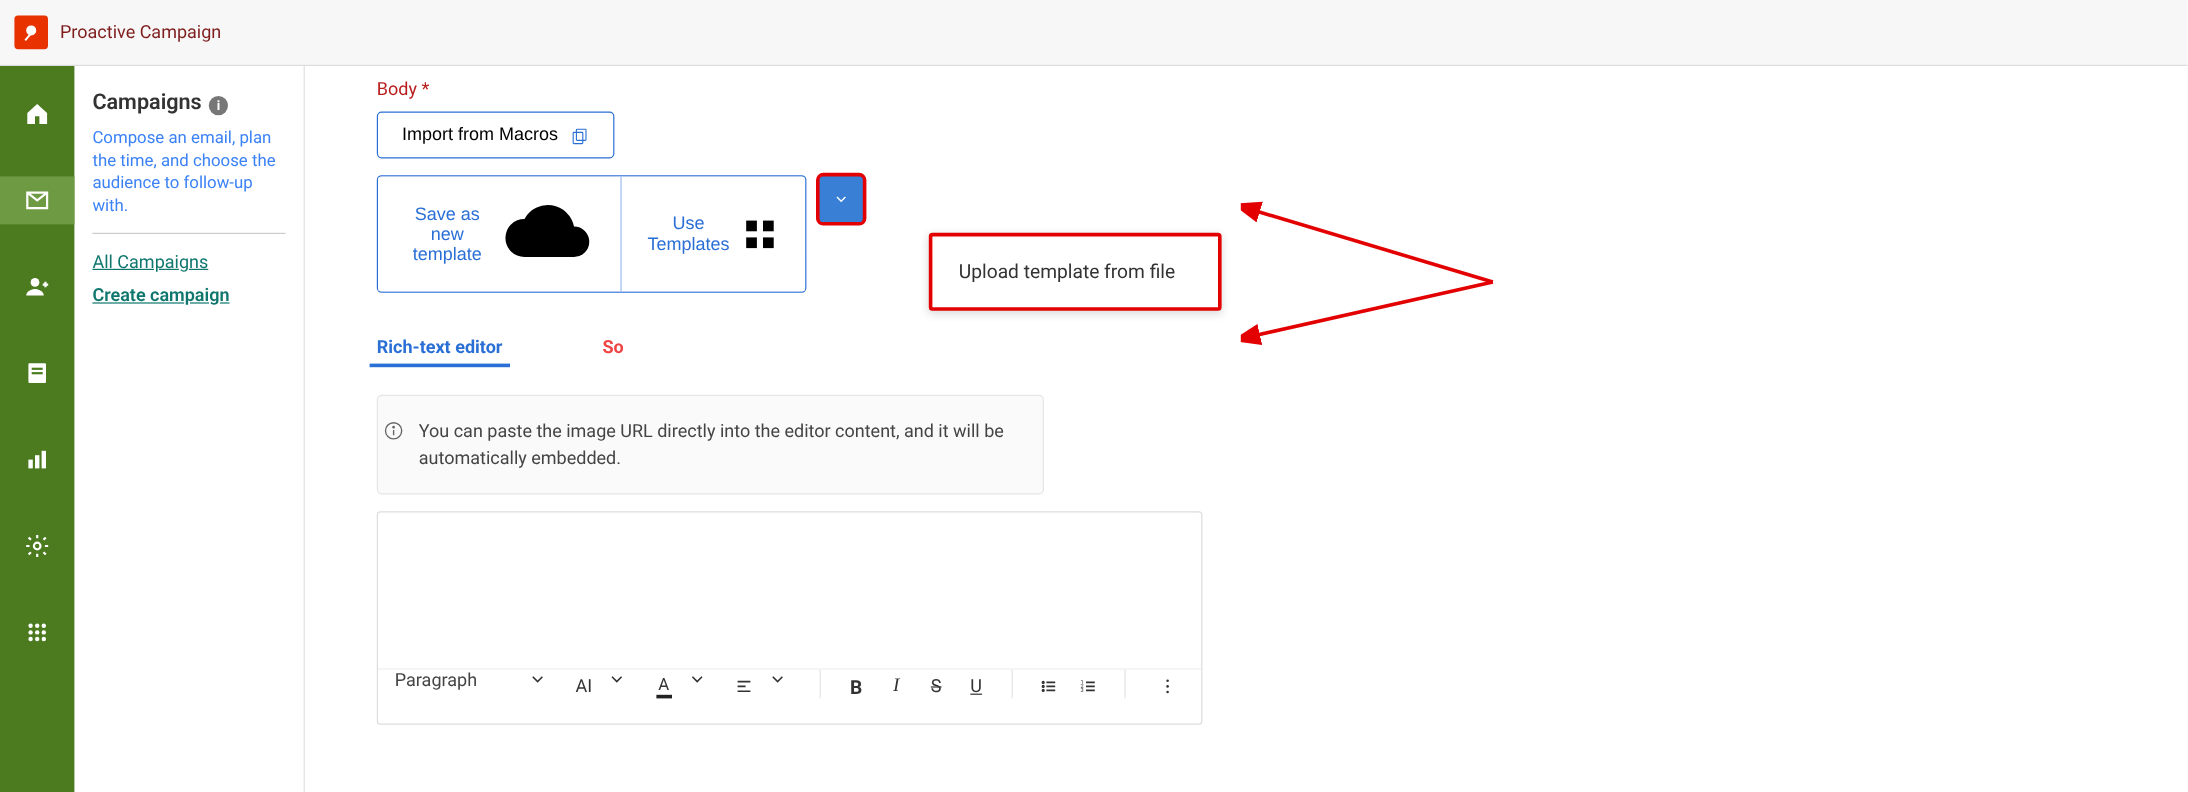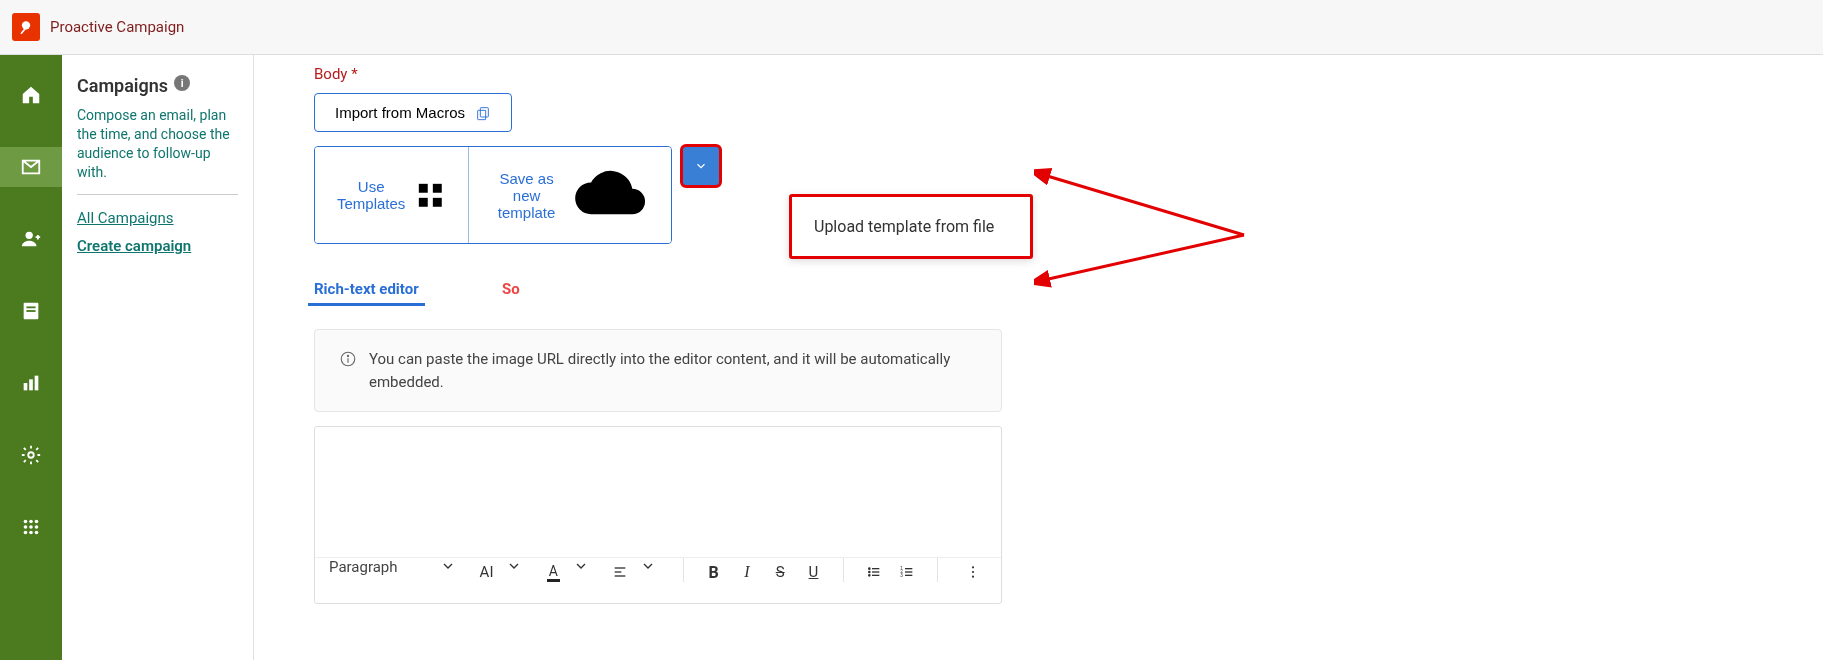--- a/index.html
+++ b/index.html
@@ -7,43 +7,43 @@
   .header { display:flex; align-items:center; height:55px; padding:0 12px; border-bottom:1px solid #ddd; background:#f7f7f7; }
   .logo { width:28px; height:28px; background:#e83200; border-radius:3px; position:relative; margin-right:10px; display:flex; align-items:center; justify-content:center; }
   .logo svg { width:20px; height:20px; }
   .header-title { font-size:15px; color:#7f1d1d; }
   .layout { display:flex; height: calc(100vh - 55px); }
   .side-rail { width:62px; background:#4b7a1f; display:flex; flex-direction:column; align-items:center; padding-top:20px; gap:32px; }
   .side-rail .rail-item { width:100%; height:40px; display:flex; align-items:center; justify-content:center; cursor:pointer; }
   .side-rail .rail-item.active { background:#6e9a43; }
   .side-rail svg { width:22px; height:22px; fill:#fff; }
   .side-panel { width:192px; border-right:1px solid #e0e0e0; padding:20px 15px; }
-  .side-title { font-size:18px; font-weight:600; display:flex; align-items:flex-start; gap:6px; margin-bottom:10px; }
+  .side-title { font-size:18px; font-weight:600; display:flex; align-items:flex-end; gap:6px; margin-bottom:10px; }
   .info-dot { width:16px; height:16px; border-radius:50%; background:#777; color:#fff; display:inline-flex; align-items:center; justify-content:center; font-size:11px; font-weight:bold; }
-  .side-desc { font-size:14px; color:#0f766e; line-height:1.35; margin-bottom:12px; }
+  .side-desc { font-size:14px; color:#3b82f6; line-height:1.35; margin-bottom:12px; }
   .side-divider { border:none; border-top:1px solid #ccc; margin:10px 0 14px; }
   .side-link { display:block; font-size:15px; color:#0f766e; text-decoration:underline; margin-bottom:10px; cursor:pointer; }
   .side-link.bold { font-weight:600; }
   .main { flex:1; padding:10px 0 0 60px; position:relative; overflow:auto; }
   .body-label { font-size:15px; color:#b91c1c; margin-bottom:10px; }
   .btn { display:inline-flex; align-items:center; gap:10px; border:1px solid #2a6fd6; color:#000000; background:#fff; border-radius:4px; padding:10px 20px; font-size:15px; cursor:pointer; }
   .btn svg { width:16px; height:16px; stroke:#2a6fd6; fill:none; stroke-width:1.4; }
   .btn-row { display:flex; margin-top:14px; }
   .btn-group { display:flex; border:1px solid #2a6fd6; border-radius:4px; overflow:hidden; }
   .btn-group .seg { display:flex; align-items:center; gap:10px; padding:10px 22px; color:#2a6fd6; font-size:15px; cursor:pointer; background:#fff; border:none; }
   .btn-group .seg + .seg { border-left:1px solid #9abde8; }
   .btn-drop { width:38px; height:40px; background:#3a7fd6; border-radius:4px; display:flex; align-items:center; justify-content:center; margin-left:10px; cursor:pointer; outline:3px solid #e30000; outline-offset:-1px; }
   .btn-drop svg { width:14px; height:14px; stroke:#fff; fill:none; stroke-width:2; }
   .dropdown-panel { position:absolute; border:3px solid #e30000; background:#fff; border-radius:3px; padding:18px 0; width:244px; box-shadow:0 2px 8px rgba(0,0,0,.15); }
   .dropdown-item { padding:2px 22px; font-size:16px; color:#333; cursor:pointer; }
   .tabs { display:flex; gap:36px; margin-top:30px; border-bottom:1px solid transparent;font-weight:bold; }
   .tab { font-size:15px; color:#ef4444; padding:6px 0; cursor:pointer; position:relative; }
   .tab.active { color:#2a6fd6; }
   .tab.active::after { content:""; position:absolute; left:-6px; right:-6px; bottom:-2px; height:3px; background:#2a6fd6; }
-  .hint-box { width:688px; border:1px solid #e5e5e5; background:#fafafa; border-radius:4px; padding:18px 24px; margin-top:24px; display:flex; gap:12px; font-size:15px; color:#444; line-height:1.5; }
+  .hint-box { width:556px; border:1px solid #e5e5e5; background:#fafafa; border-radius:4px; padding:18px 4px; margin-top:24px; display:flex; gap:12px; font-size:15px; color:#444; line-height:1.5; }
   .hint-box svg { flex:none; width:18px; height:18px; stroke:#666; fill:none; stroke-width:1.5; margin-top:2px; }
   .editor-box { width:688px; border:1px solid #ddd; border-radius:3px; margin-top:14px; }
   .editor-area { height:130px; }
   .editor-toolbar { height:46px; border-top:1px solid #eee; display:flex; align-items:flex-start; padding:0 14px; gap:6px; color:#333; }
   .tb-label { font-size:15px; color:#444; margin-right:36px; }
   .tb-sep { width:1px; height:24px; background:#e3e3e3; margin:0 10px; }
   .tb-item { display:inline-flex; align-items:center; justify-content:center; width:28px; height:28px; cursor:pointer; }
   .tb-item svg, .tb-item .chev { width:16px; height:16px; }
   .chev { display:inline-block; }
   .chev svg { stroke:#333; fill:none; stroke-width:2; }
@@ -138,44 +138,44 @@
       <span>Import from Macros</span>
       <svg viewBox="0 0 24 24">
           <rect x="8" y="4" width="12" height="14" rx="1"></rect>
           <rect x="4" y="8" width="12" height="14" rx="1"></rect>
         </svg>
     </button>
 
     <div class="btn-row">
       <div class="btn-group">
         <button class="seg">
+          <span>Save as new template</span>
+          <svg viewBox="0 0 24 24">
+              <path d="M6 18a5 5 0 010-10 7 7 0 0113 2 4 4 0 010 8H6z"></path>
+              <path d="M12 10v7M9 13l3-3 3 3"></path>
+            </svg>
+        </button>
+        <button class="seg">
           <span>Use Templates</span>
           <svg viewBox="0 0 24 24">
               <rect x="3" y="3" width="7" height="7"></rect>
               <rect x="14" y="3" width="7" height="7"></rect>
               <rect x="3" y="14" width="7" height="7"></rect>
               <rect x="14" y="14" width="7" height="7"></rect>
             </svg>
         </button>
-        <button class="seg">
-          <span>Save as new template</span>
-          <svg viewBox="0 0 24 24">
-              <path d="M6 18a5 5 0 010-10 7 7 0 0113 2 4 4 0 010 8H6z"></path>
-              <path d="M12 10v7M9 13l3-3 3 3"></path>
-            </svg>
-        </button>
       </div>
       <div class="btn-drop">
         <svg viewBox="0 0 24 24">
             <polyline points="6 9 12 15 18 9"></polyline>
           </svg>
       </div>
     </div>
 
-    <div class="dropdown-panel" style="left:535px; top:139px;">
+    <div class="dropdown-panel" style="left:520px; top:139px;">
       <div class="dropdown-item">Upload template from file</div>
     </div>
 
     
     <svg class="arrow-annot" style="left:780px; top:105px;" width="220" height="135">
       <defs>
           <marker id="ah" markerWidth="10" markerHeight="10" refX="2" refY="3" orient="auto">
             <path d="M0,0 L0,6 L8,3 z" fill="#e30000"></path>
           </marker>
         </defs>

